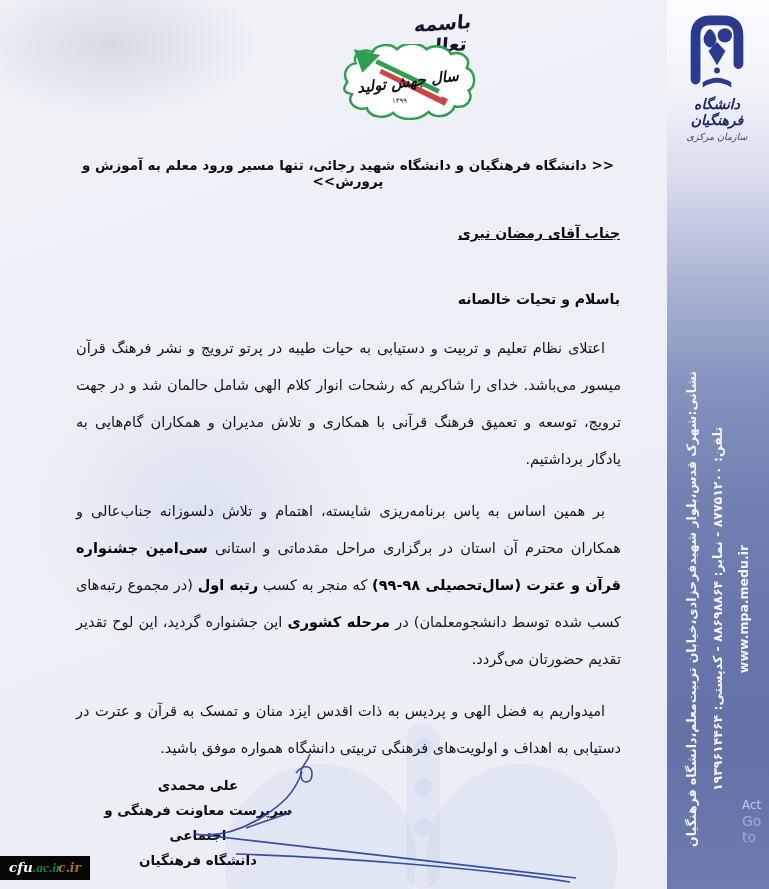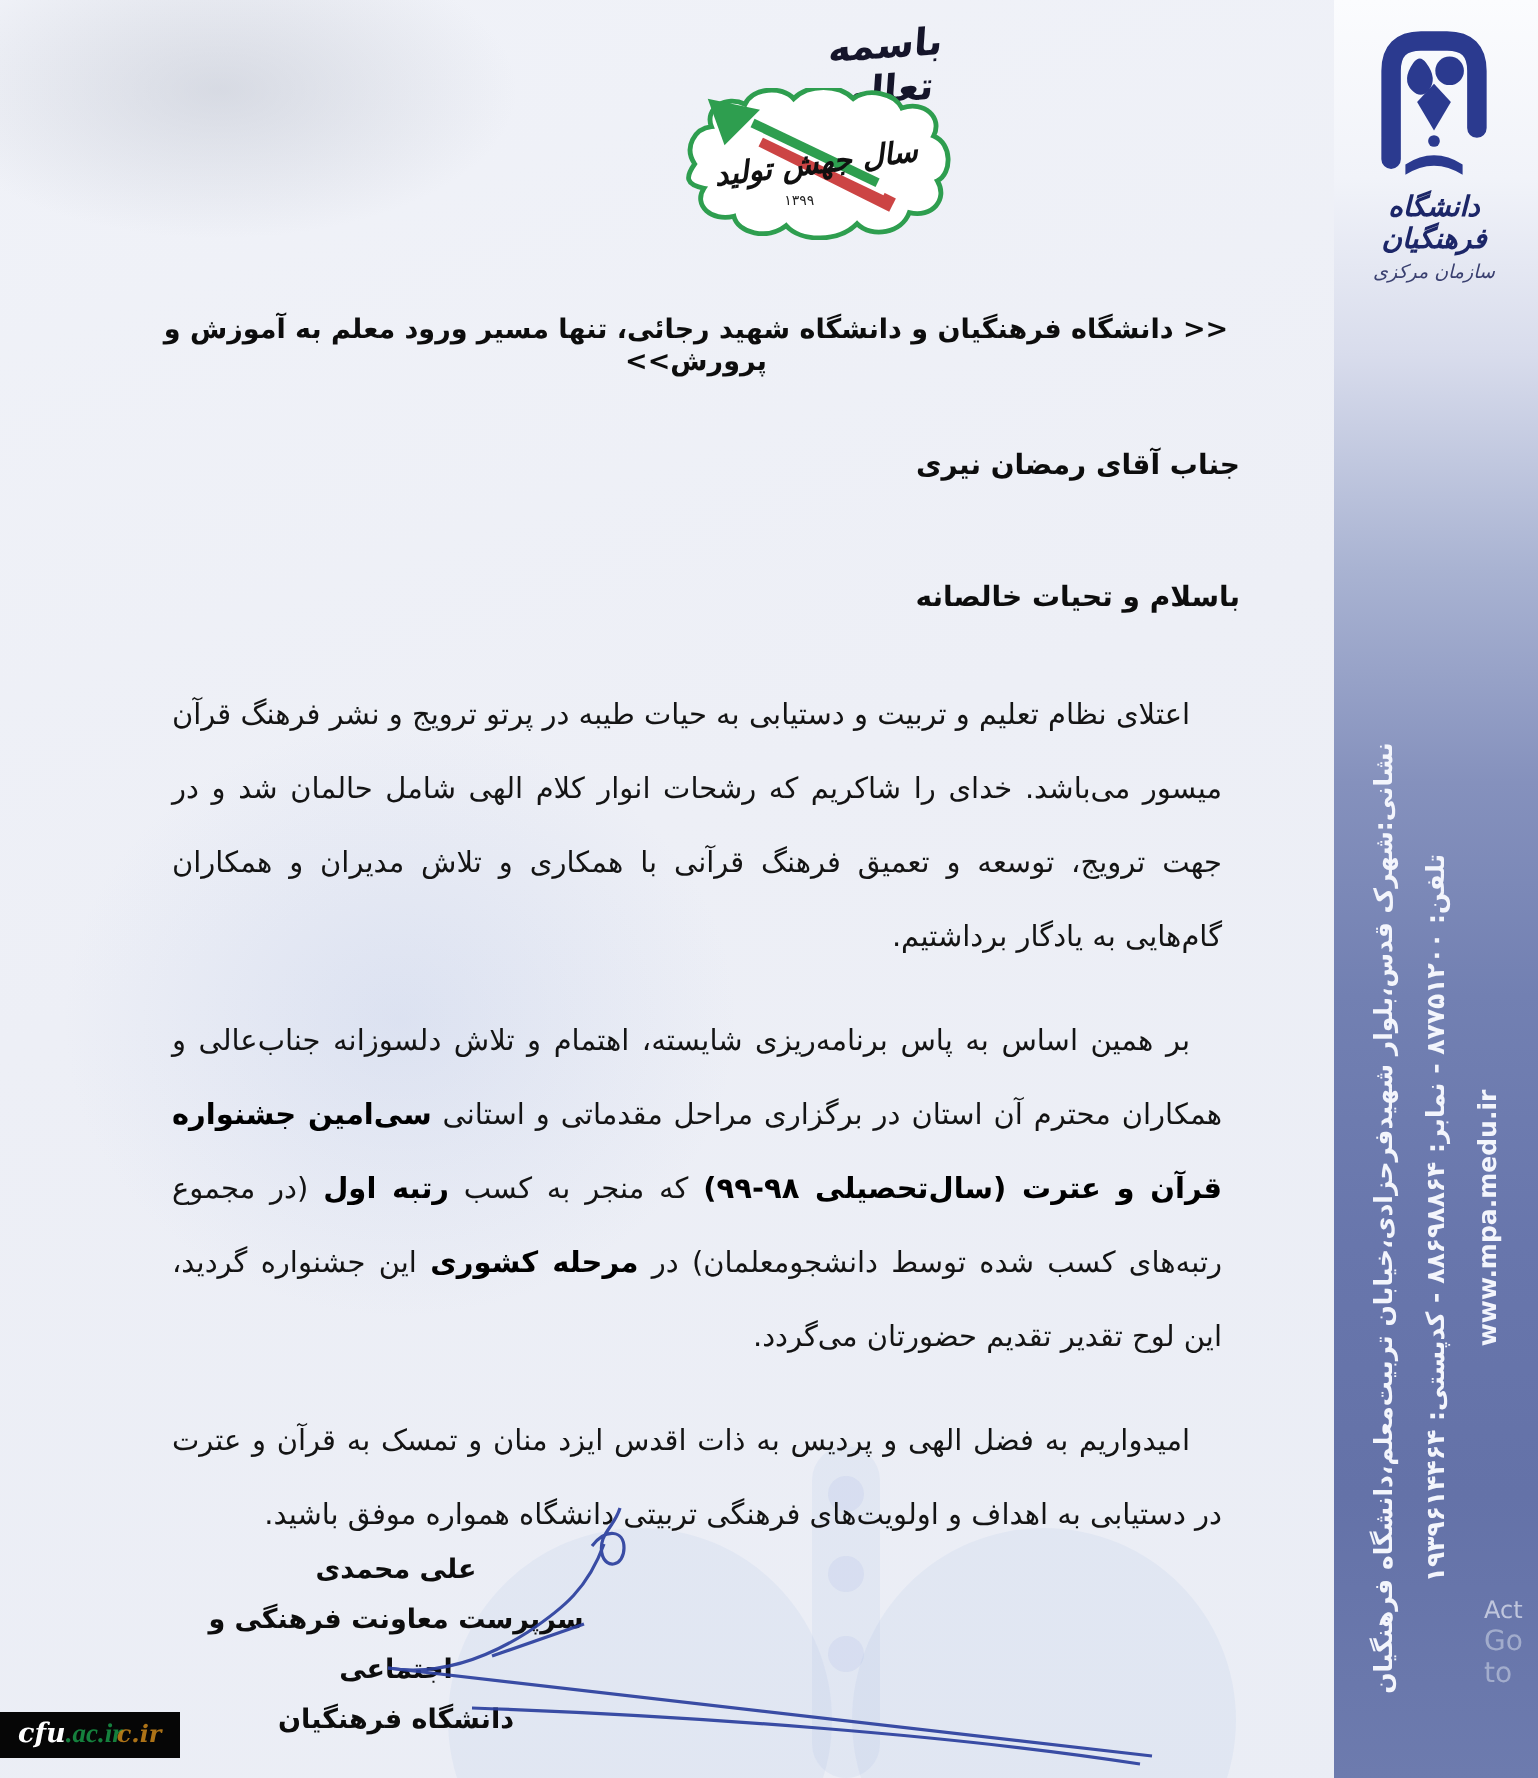--- a/index.html
+++ b/index.html
@@ -14,26 +14,26 @@
   .cloud-mid{left:30px;top:360px;width:340px;height:300px;
     background:radial-gradient(ellipse at center,rgba(176,192,228,.28),rgba(176,192,228,0) 70%);}
   .basmala{position:absolute;left:392px;top:12px;width:100px;text-align:center;
     font-weight:bold;font-size:19px;color:#15152a;transform:rotate(-4deg) skewX(-8deg);}
   .year-emblem{position:absolute;left:338px;top:44px;width:140px;height:76px;}
   .quote-line{position:absolute;left:72px;top:113px;width:552px;text-align:center;
     font-weight:bold;font-size:13.5px;color:#0d0d0d;margin-top:44px;}
   .quote-attrib{position:absolute;left:76px;top:147px;width:258px;text-align:center;
     font-weight:bold;font-size:13px;color:#0d0d0d;}
   .recipient{position:absolute;right:149px;top:217px;text-align:right;
-    font-weight:bold;font-size:14px;line-height:33px;color:#0d0d0d;}
+    font-weight:bold;font-size:14px;line-height:33px;color:#0d0d0d;text-decoration:underline;}
   .salutation{position:absolute;right:149px;top:291px;text-align:right;
     font-weight:bold;font-size:14px;color:#0d0d0d;}
   .letter-body{position:absolute;left:76px;top:330px;width:545px;
     font-size:14.5px;line-height:37px;text-align:justify;color:#141414;}
-  .letter-body p{margin:10px;text-indent:16px;}
+  .letter-body p{margin:0;text-indent:16px;}
   .letter-body p + p{margin-top:15px;}
   .letter-body b{color:#000;}
   .signature-block{position:absolute;left:78px;top:773px;width:240px;text-align:center;
     font-weight:bold;font-size:13.5px;line-height:25px;color:#0d0d0d;}
   .sig-svg{position:absolute;left:150px;top:742px;width:450px;height:145px;}
   .ghost-logo{position:absolute;left:210px;top:695px;width:440px;height:194px;opacity:.9;}
   
   .sidebar{position:absolute;left:667px;top:0;width:102px;height:889px;
     background:linear-gradient(180deg,#fbfcfe 0%,#f1f3f9 10%,#d8dcec 20%,#a9b3d2 32%,
       #8591bd 44%,#7280b2 56%,#6876ac 70%,#6472a8 84%,#6d7bae 100%);}

